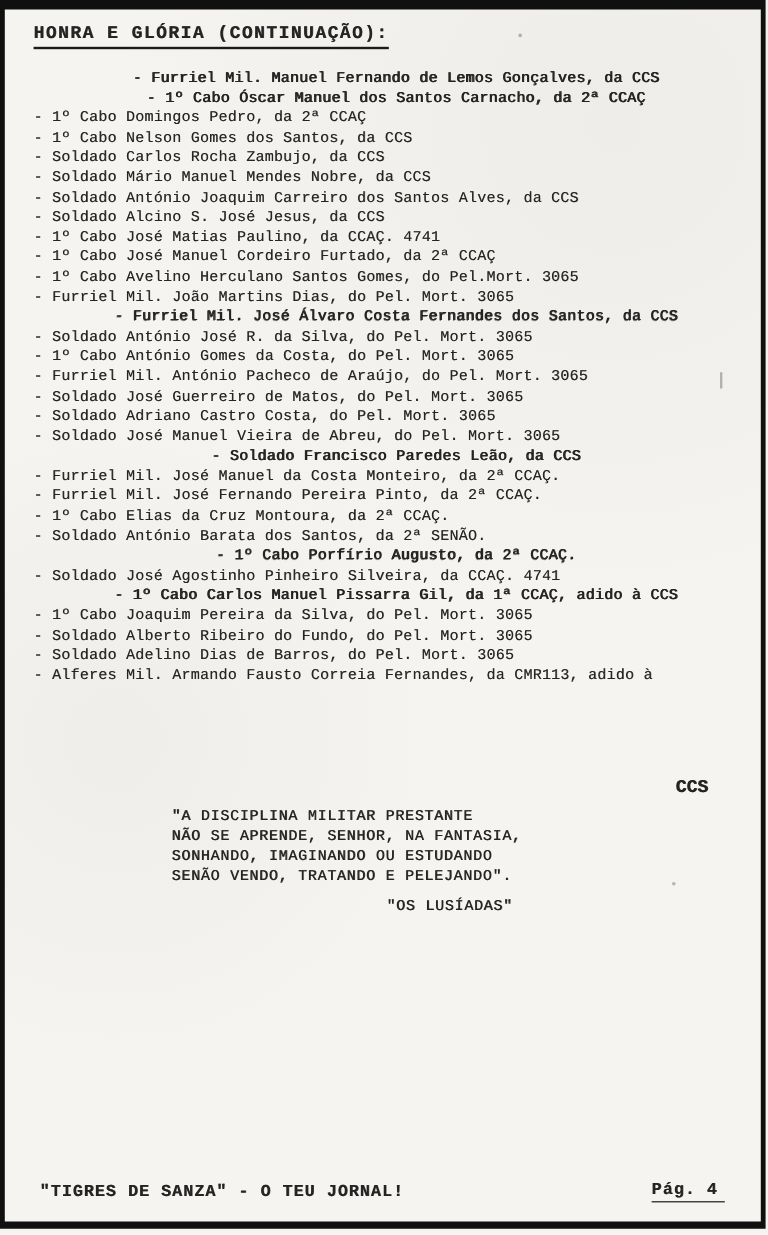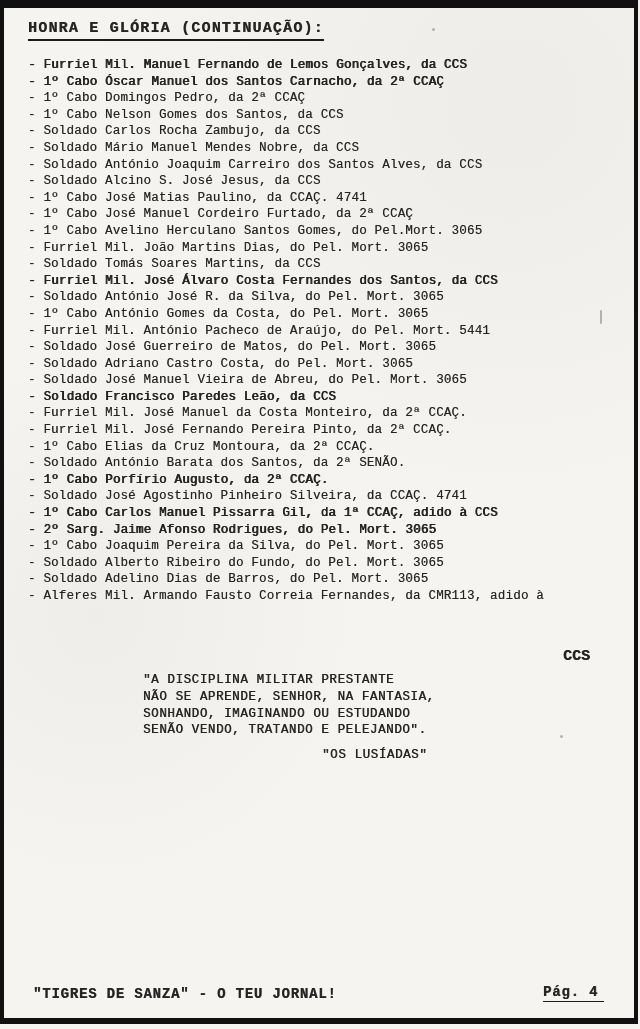--- a/index.html
+++ b/index.html
@@ -47,20 +47,21 @@
   }
   .roster .row {
     font-size: 12.5px;
     line-height: 16.6px;
     white-space: nowrap;
     letter-spacing: 0.2px;
     text-shadow: 0.3px 0 0 rgba(30,30,30,0.55);
   }
   .roster .row.ink-heavy {
     text-shadow: 0.7px 0 0 rgba(15,15,15,0.9), 0 0.4px 0 rgba(15,15,15,0.5);
+    text-align: center;
   }
   .overflow-ccs {
     position: absolute;
     left: 563px; top: 648px;
     font-size: 15px;
     font-weight: bold;
     text-shadow: 0.6px 0 0 rgba(15,15,15,0.85);
   }
   .quote {
     position: absolute;
@@ -123,37 +124,35 @@
       <div class="row">- 1º Cabo Domingos Pedro, da 2ª CCAÇ</div>
       <div class="row">- 1º Cabo Nelson Gomes dos Santos, da CCS</div>
       <div class="row">- Soldado Carlos Rocha Zambujo, da CCS</div>
       <div class="row">- Soldado Mário Manuel Mendes Nobre, da CCS</div>
       <div class="row">- Soldado António Joaquim Carreiro dos Santos Alves, da CCS</div>
       <div class="row">- Soldado Alcino S. José Jesus, da CCS</div>
       <div class="row">- 1º Cabo José Matias Paulino, da CCAÇ. 4741</div>
       <div class="row">- 1º Cabo José Manuel Cordeiro Furtado, da 2ª CCAÇ</div>
       <div class="row">- 1º Cabo Avelino Herculano Santos Gomes, do Pel.Mort. 3065</div>
       <div class="row">- Furriel Mil. João Martins Dias, do Pel. Mort. 3065</div>
-      <div class="row">- Soldado Tomás Soares Martins, da CCS</div>
       <div class="row ink-heavy">- Furriel Mil. José Álvaro Costa Fernandes dos Santos, da CCS</div>
       <div class="row">- Soldado António José R. da Silva, do Pel. Mort. 3065</div>
       <div class="row">- 1º Cabo António Gomes da Costa, do Pel. Mort. 3065</div>
-      <div class="row">- Furriel Mil. António Pacheco de Araújo, do Pel. Mort. 5441</div>
+      <div class="row">- Furriel Mil. António Pacheco de Araújo, do Pel. Mort. 3065</div>
       <div class="row">- Soldado José Guerreiro de Matos, do Pel. Mort. 3065</div>
       <div class="row">- Soldado Adriano Castro Costa, do Pel. Mort. 3065</div>
       <div class="row">- Soldado José Manuel Vieira de Abreu, do Pel. Mort. 3065</div>
       <div class="row ink-heavy">- Soldado Francisco Paredes Leão, da CCS</div>
       <div class="row">- Furriel Mil. José Manuel da Costa Monteiro, da 2ª CCAÇ.</div>
       <div class="row">- Furriel Mil. José Fernando Pereira Pinto, da 2ª CCAÇ.</div>
       <div class="row">- 1º Cabo Elias da Cruz Montoura, da 2ª CCAÇ.</div>
       <div class="row">- Soldado António Barata dos Santos, da 2ª SENÃO.</div>
       <div class="row ink-heavy">- 1º Cabo Porfírio Augusto, da 2ª CCAÇ.</div>
       <div class="row">- Soldado José Agostinho Pinheiro Silveira, da CCAÇ. 4741</div>
       <div class="row ink-heavy">- 1º Cabo Carlos Manuel Pissarra Gil, da 1ª CCAÇ, adido à CCS</div>
-      <div class="row ink-heavy">- 2º Sarg. Jaime Afonso Rodrigues, do Pel. Mort. 3065</div>
       <div class="row">- 1º Cabo Joaquim Pereira da Silva, do Pel. Mort. 3065</div>
       <div class="row">- Soldado Alberto Ribeiro do Fundo, do Pel. Mort. 3065</div>
       <div class="row">- Soldado Adelino Dias de Barros, do Pel. Mort. 3065</div>
       <div class="row">- Alferes Mil. Armando Fausto Correia Fernandes, da CMR113, adido à</div>
     </div>
 
   <div class="overflow-ccs">CCS</div>
 
   <div class="quote" id="quote">
       <div class="qline">"A DISCIPLINA MILITAR PRESTANTE</div>

